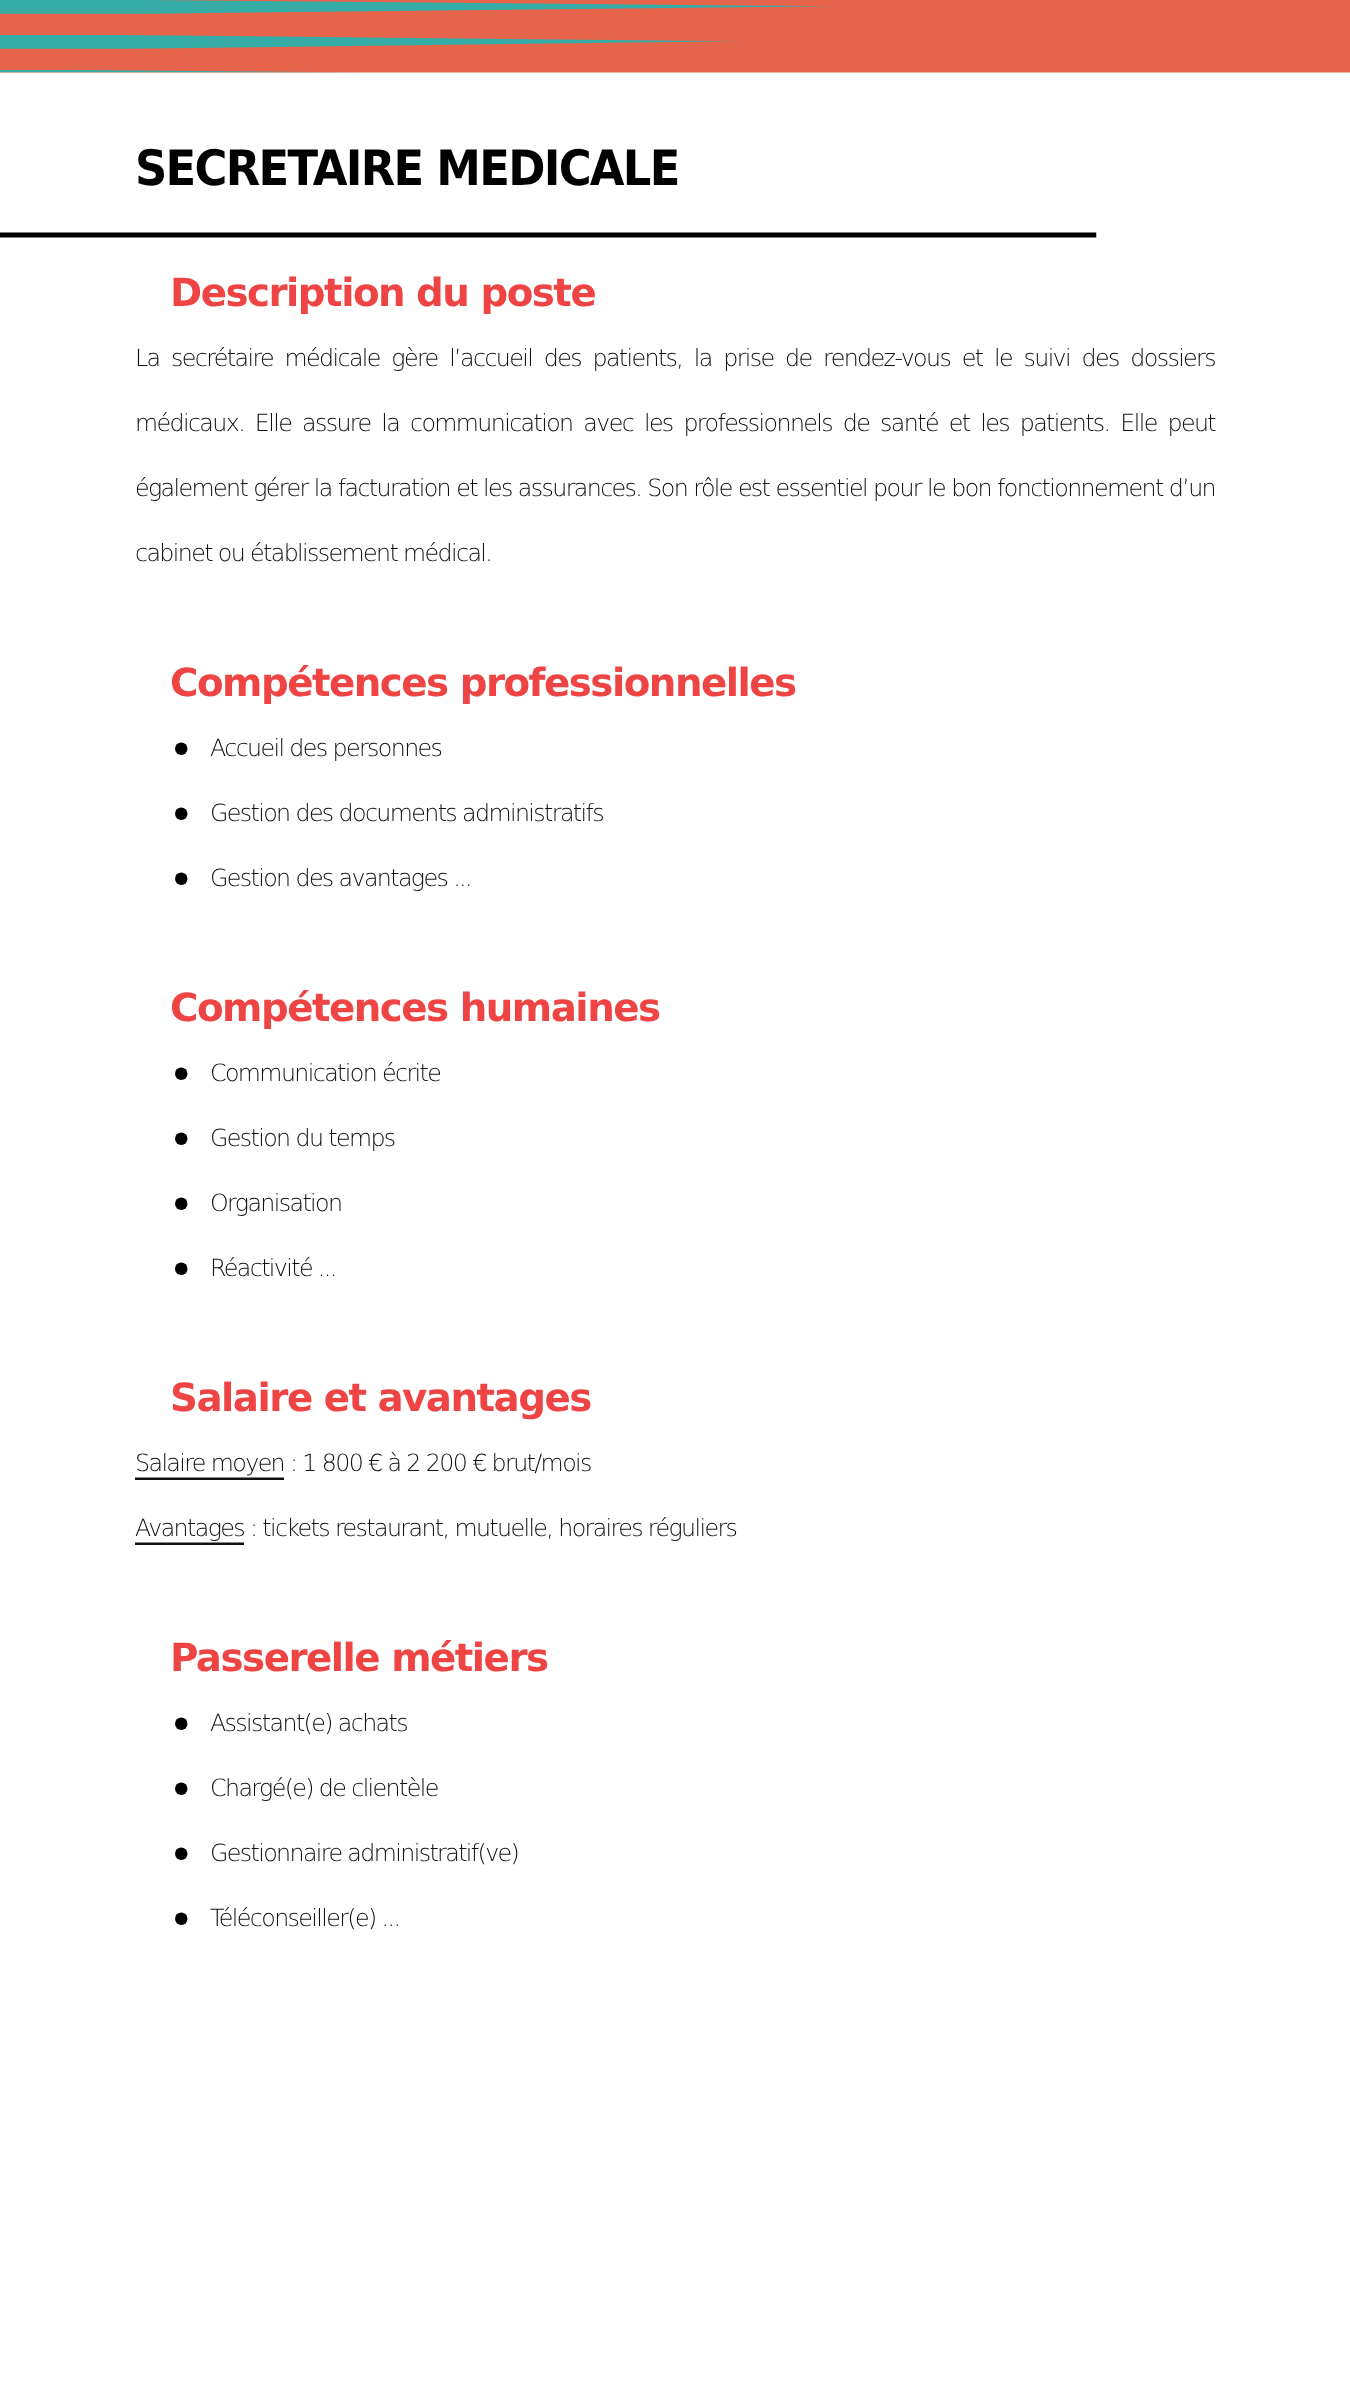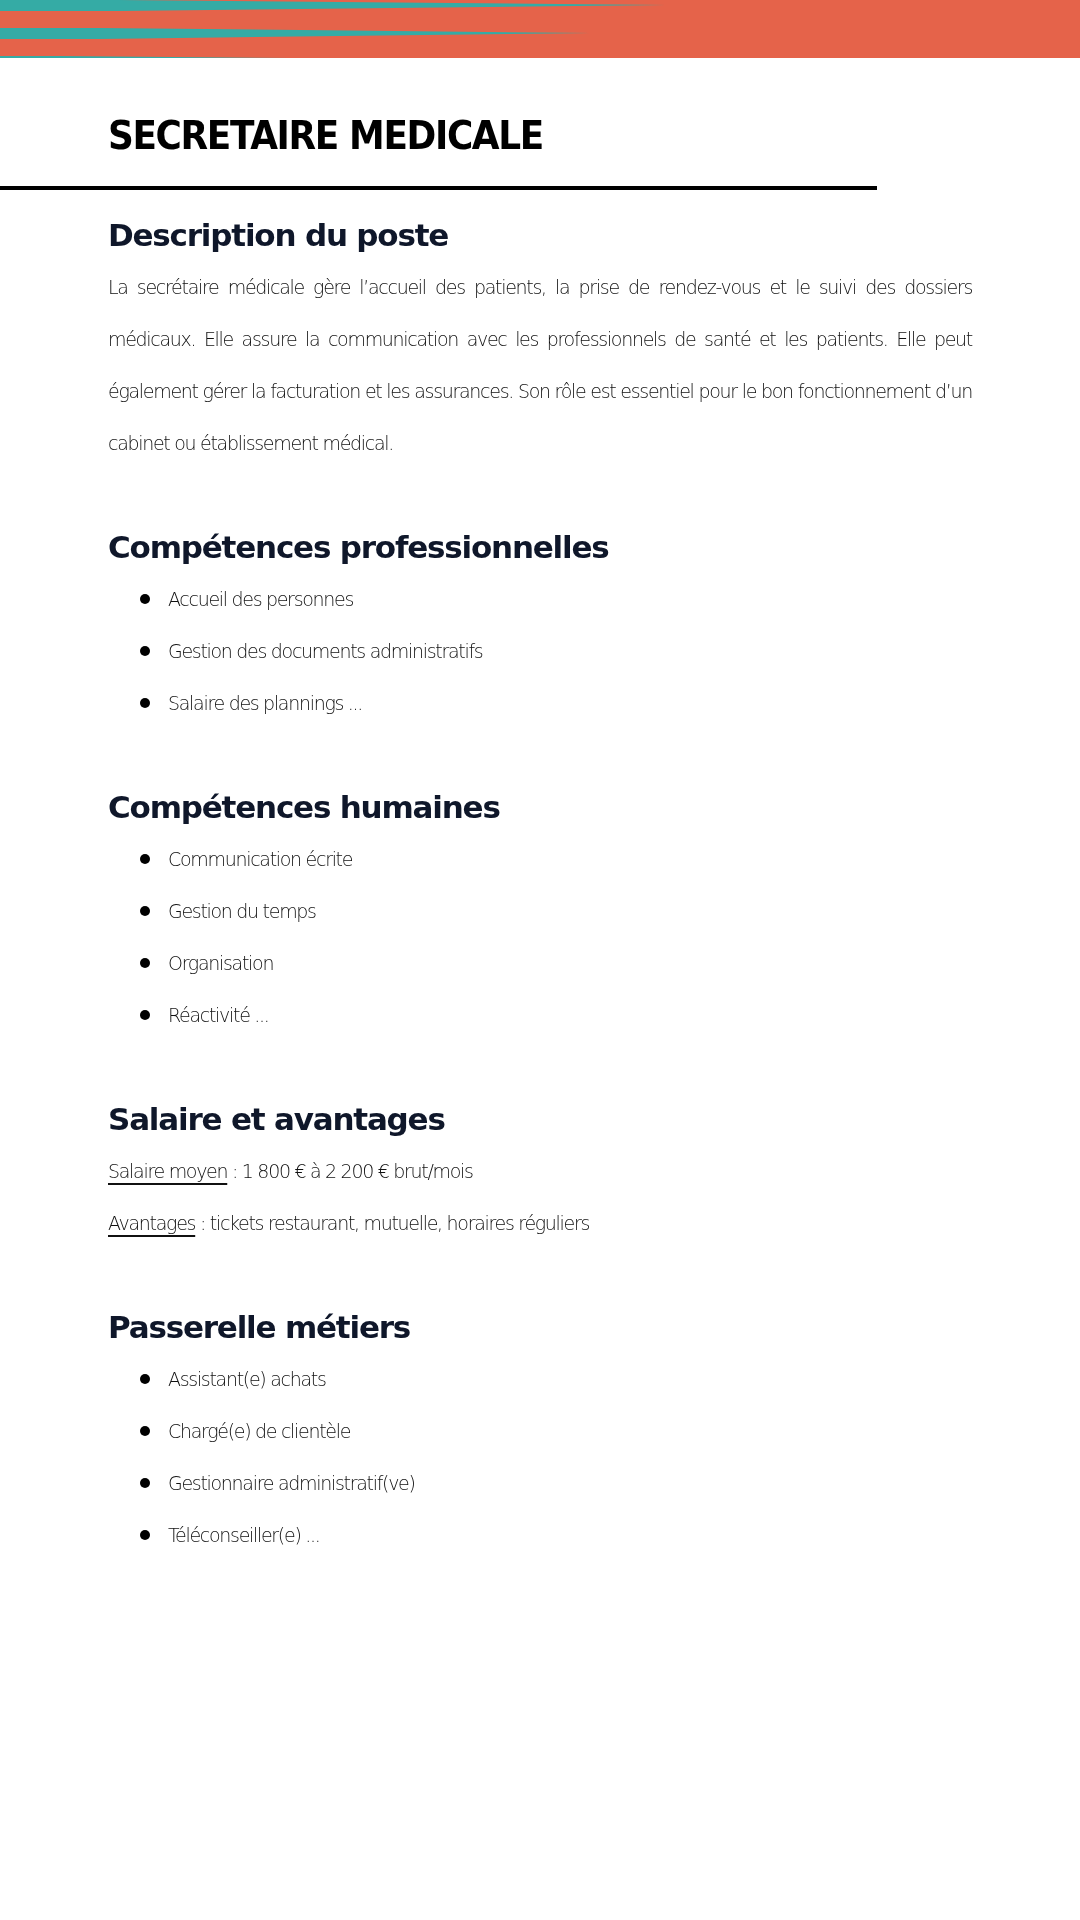--- a/index.html
+++ b/index.html
@@ -49,22 +49,23 @@
       top: 209px;
       width: 864px;
     }
     .section { margin-bottom: 52px; }
     .section-heading {
       font-family: "DejaVu Sans", sans-serif;
       font-weight: bold;
       font-size: 31px;
       line-height: 52px;
       letter-spacing: -1.2px;
-      color: #0f172a;
+      color: #ef4444;
       white-space: nowrap;
+      margin-left: 28px;
     }
     .body-text {
       font-family: "DejaVu Sans", sans-serif;
       font-size: 19px;
       line-height: 52px;
       letter-spacing: -1.3px;
       word-spacing: 0px;
       color: #111111;
       font-weight: 300;
     }
@@ -110,21 +111,21 @@
   <section class="section">
     <h2 class="section-heading">Description du poste</h2>
     <p class="body-text justify">La secrétaire médicale gère l’accueil des patients, la prise de rendez-vous et le suivi des dossiers médicaux. Elle assure la communication avec les professionnels de santé et les patients. Elle peut également gérer la facturation et les assurances. Son rôle est essentiel pour le bon fonctionnement d’un cabinet ou établissement médical.</p>
   </section>
 
   <section class="section">
     <h2 class="section-heading">Compétences professionnelles</h2>
     <ul class="bullet-list body-text">
       <li class="bullet-item"><span class="bullet-dot"></span><span>Accueil des personnes</span></li>
       <li class="bullet-item"><span class="bullet-dot"></span><span>Gestion des documents administratifs</span></li>
-      <li class="bullet-item"><span class="bullet-dot"></span><span>Salaire des plannings ...</span></li>
+      <li class="bullet-item"><span class="bullet-dot"></span><span>Gestion des avantages ...</span></li>
     </ul>
   </section>
 
   <section class="section">
     <h2 class="section-heading">Compétences humaines</h2>
     <ul class="bullet-list body-text">
       <li class="bullet-item"><span class="bullet-dot"></span><span>Communication écrite</span></li>
       <li class="bullet-item"><span class="bullet-dot"></span><span>Gestion du temps</span></li>
       <li class="bullet-item"><span class="bullet-dot"></span><span>Organisation</span></li>
       <li class="bullet-item"><span class="bullet-dot"></span><span>Réactivité ...</span></li>

